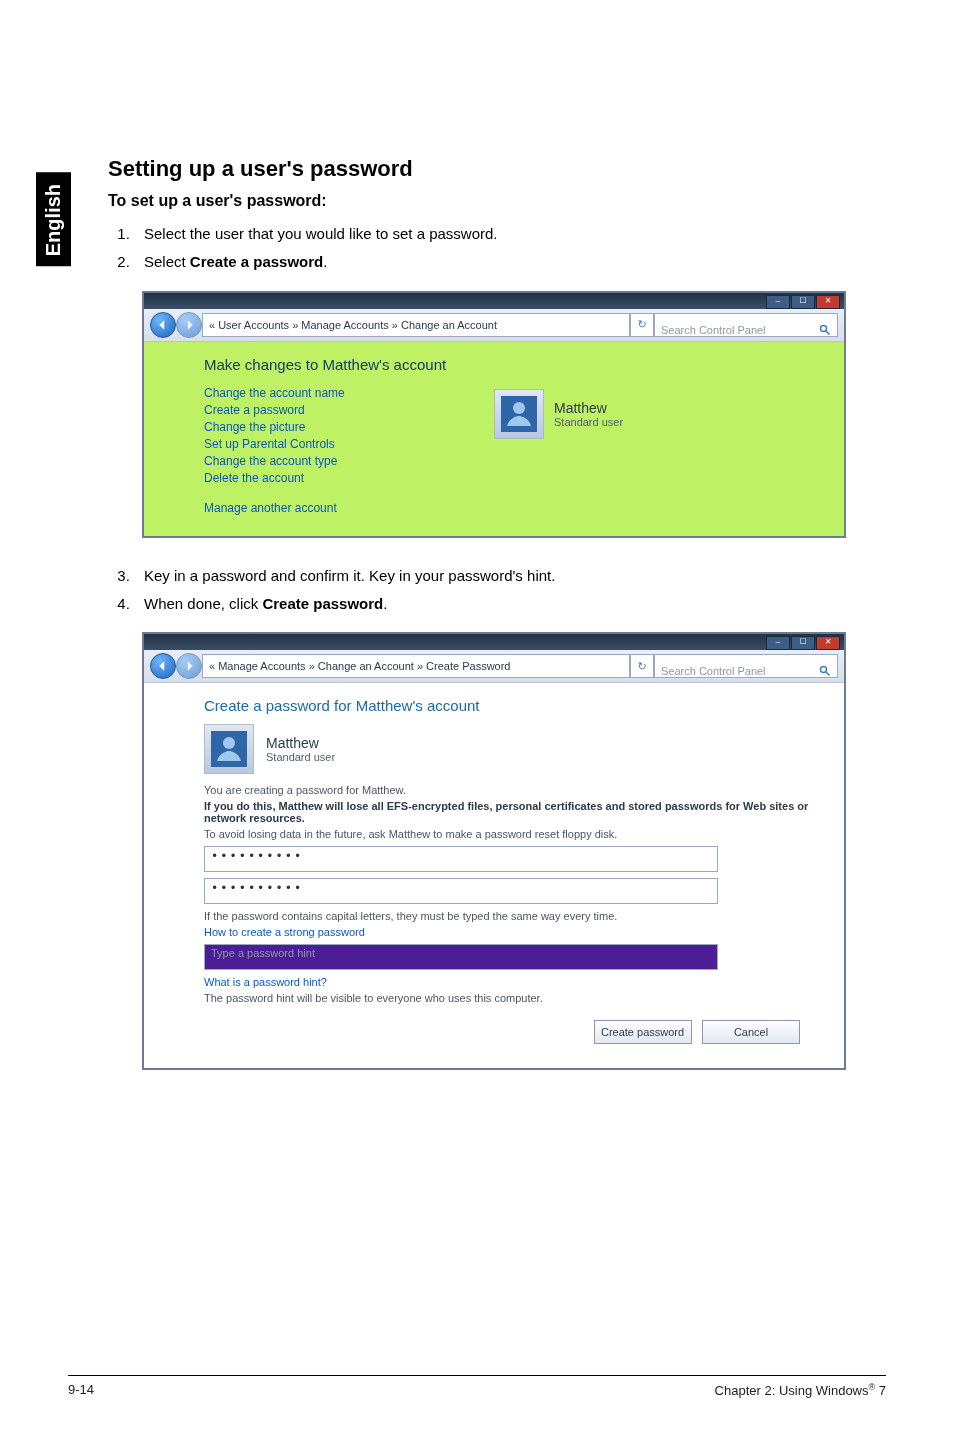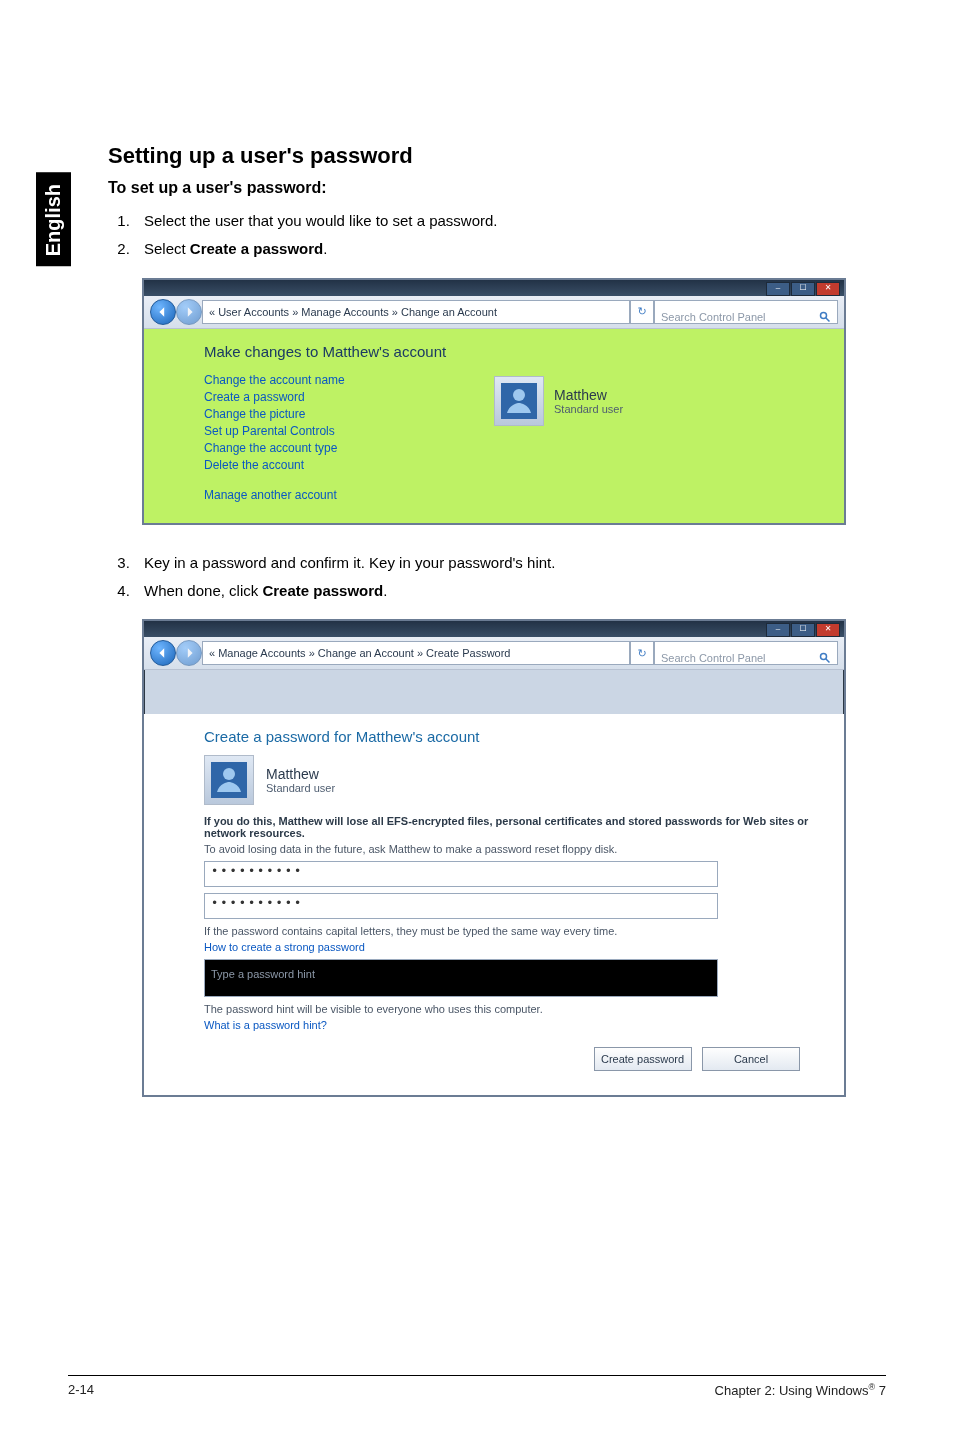--- a/index.html
+++ b/index.html
@@ -1,18 +1,18 @@
 <!DOCTYPE html>
 <html><head>
 <meta charset="utf-8">
 <style>
   html,body{margin:0;padding:0;background:#fff;font-family:Arial,Helvetica,sans-serif;color:#000;}
   .page{width:954px;height:1438px;position:relative;box-sizing:border-box;}
   .side-tab{position:absolute;left:36px;top:172px;background:#000;color:#fff;font-weight:bold;font-size:20px;padding:10px 6px 12px 6px;writing-mode:vertical-rl;text-orientation:mixed;transform:rotate(180deg);border-radius:0 0 0 0;}
-  .content{position:absolute;left:108px;top:143px;width:780px;}
+  .content{position:absolute;left:108px;top:156px;width:780px;}
   h2{font-size:22px;font-weight:bold;margin:0 0 10px 0;}
   .sub{font-size:16px;font-weight:bold;margin:0 0 14px 0;}
   ol{margin:0 0 18px 0;padding-left:26px;font-size:15px;}
   ol li{margin-bottom:8px;line-height:1.35;padding-left:10px;}
   .win-frame{border:2px solid #6b7c94;box-shadow:0 0 0 1px #2b3744 inset;margin:14px 0 28px 34px;width:700px;background:#cbd6e4;}
   .title-bar{height:16px;background:linear-gradient(#223246,#394e66);position:relative;}
   .tb-btns{position:absolute;right:4px;top:2px;display:flex;gap:1px;}
   .tb-btn{width:22px;height:12px;background:#3c5d86;border:1px solid #1d2a3a;font-size:8px;line-height:10px;text-align:center;color:#fff;}
   .tb-close{background:#c23b2e;}
   .nav-row{display:flex;align-items:center;background:linear-gradient(#e9eef6,#d6dfeb);height:32px;border-bottom:1px solid #b8c2d2;padding:0 6px;gap:0;}
@@ -27,28 +27,28 @@
   .link{font-size:12px;color:#0a58c2;margin:3px 0;cursor:default;}
   .link.del{color:#0a58c2;}
   .links-col{float:left;width:220px;}
   .user-card{float:left;margin-left:70px;margin-top:6px;display:flex;align-items:center;gap:10px;}
   .avatar{width:48px;height:48px;border:1px solid #b0bbca;background:linear-gradient(#dfe8f4,#b9c8dc);display:flex;align-items:center;justify-content:center;}
   .avatar svg{width:36px;height:36px;}
   .user-meta .un{font-size:14px;color:#2b3a4d;}
   .user-meta .ut{font-size:11px;color:#4e5d70;}
   .clr{clear:both;}
   .sep{height:10px;}
-  .win-body2{background:#fff;padding:14px 24px 18px 60px;margin-top:44px;}
+  .win-body2{background:#fff;padding:14px 24px 18px 60px;}
   .heading2{font-size:15px;color:#1b6aa5;margin-bottom:10px;}
   .user-row2{display:flex;align-items:center;gap:12px;margin-bottom:10px;}
   .note{font-size:11px;color:#4a5666;margin:4px 0;}
   .note b{color:#2c3a49;}
   .note .lnk{color:#0a58c2;}
   .input-box{width:500px;height:20px;border:1px solid #9aa9bd;background:#fff;margin:6px 0;font-family:monospace;font-size:12px;letter-spacing:2px;padding:2px 6px;color:#333;}
-  .hint-box{width:500px;height:20px;border:1px solid #9aa9bd;background:#000000;margin:6px 0;font-size:11px;color:#8c98a8;padding:8px 6px;}
+  .hint-box{width:500px;height:20px;border:1px solid #9aa9bd;background:#4c1d95;margin:6px 0;font-size:11px;color:#8c98a8;padding:2px 6px;}
   .btn-row{text-align:right;padding:12px 20px 6px 0;}
   .wbtn{display:inline-block;min-width:96px;height:22px;line-height:22px;font-size:11px;text-align:center;border:1px solid #8a97a9;background:linear-gradient(#fefefe,#e3e9f1);margin-left:6px;color:#2b3a4d;}
   .footer{position:absolute;bottom:40px;left:68px;right:68px;border-top:1px solid #000;padding-top:6px;display:flex;justify-content:space-between;font-size:13px;color:#222;}
   .footer .rt sup{font-size:9px;}
 </style>
 </head>
 <body>
 
 <div class="page">
   <div class="side-tab">English</div>
@@ -170,37 +170,38 @@
                 <rect x="0" y="0" width="36" height="36" fill="#2f66a8"></rect>
                 <path d="M6 30c2-8 10-10 12-10s10 2 12 10z" fill="#9ec8ef"></path>
                 <circle cx="18" cy="12" r="6" fill="#9ec8ef"></circle>
               </svg>
           </div>
           <div class="user-meta">
             <div class="un">Matthew</div>
             <div class="ut">Standard user</div>
           </div>
         </div>
+        <div class="note">You are creating a password for Matthew.</div>
         <div class="note"><b>If you do this, Matthew will lose all EFS-encrypted files, personal certificates and stored passwords for Web sites or network resources.</b></div>
         <div class="note">To avoid losing data in the future, ask Matthew to make a password reset floppy disk.</div>
         <div class="input-box">••••••••••</div>
         <div class="input-box">••••••••••</div>
         <div class="note">If the password contains capital letters, they must be typed the same way every time.</div>
         <div class="note"><span class="lnk">How to create a strong password</span></div>
         <div class="hint-box">Type a password hint</div>
+        <div class="note"><span class="lnk">What is a password hint?</span></div>
         <div class="note">The password hint will be visible to everyone who uses this computer.</div>
-        <div class="note"><span class="lnk">What is a password hint?</span></div>
         <div class="btn-row">
           <span class="wbtn">Create password</span>
           <span class="wbtn">Cancel</span>
         </div>
       </div>
     </div>
 
   </div>
 
   <div class="footer">
-    <div>2-14</div>
+    <div>9-14</div>
     <div class="rt">
       <span>Chapter 2: Using Windows</span><sup>®</sup><span> 7</span>
     </div>
   </div>
 </div>
 
 </body></html>

